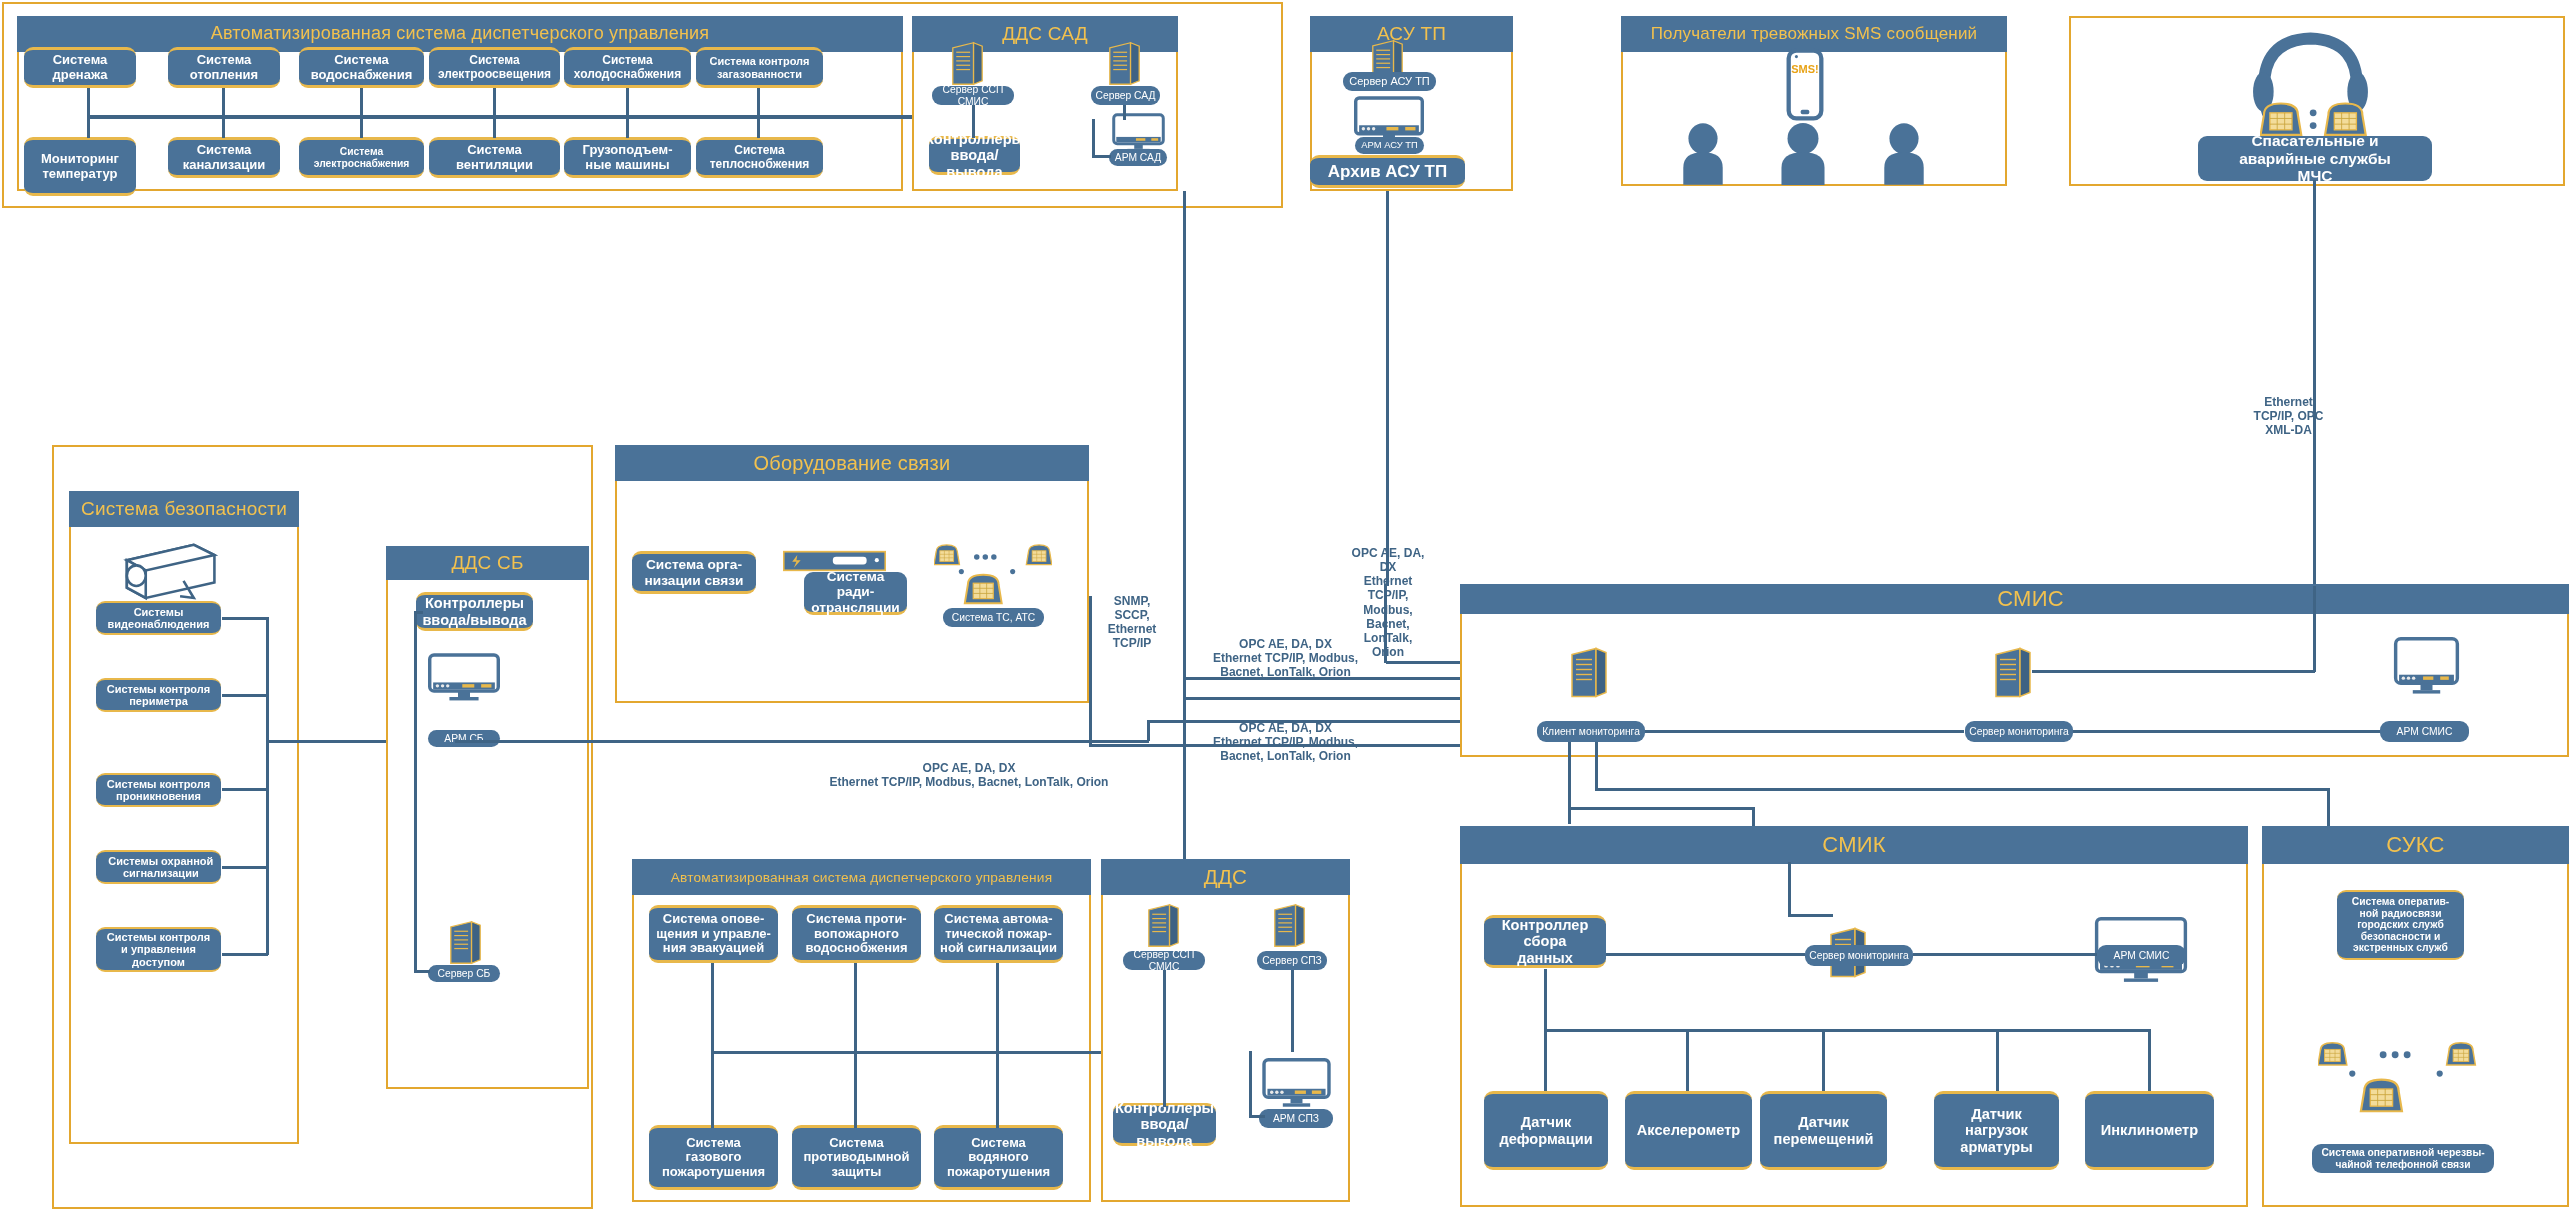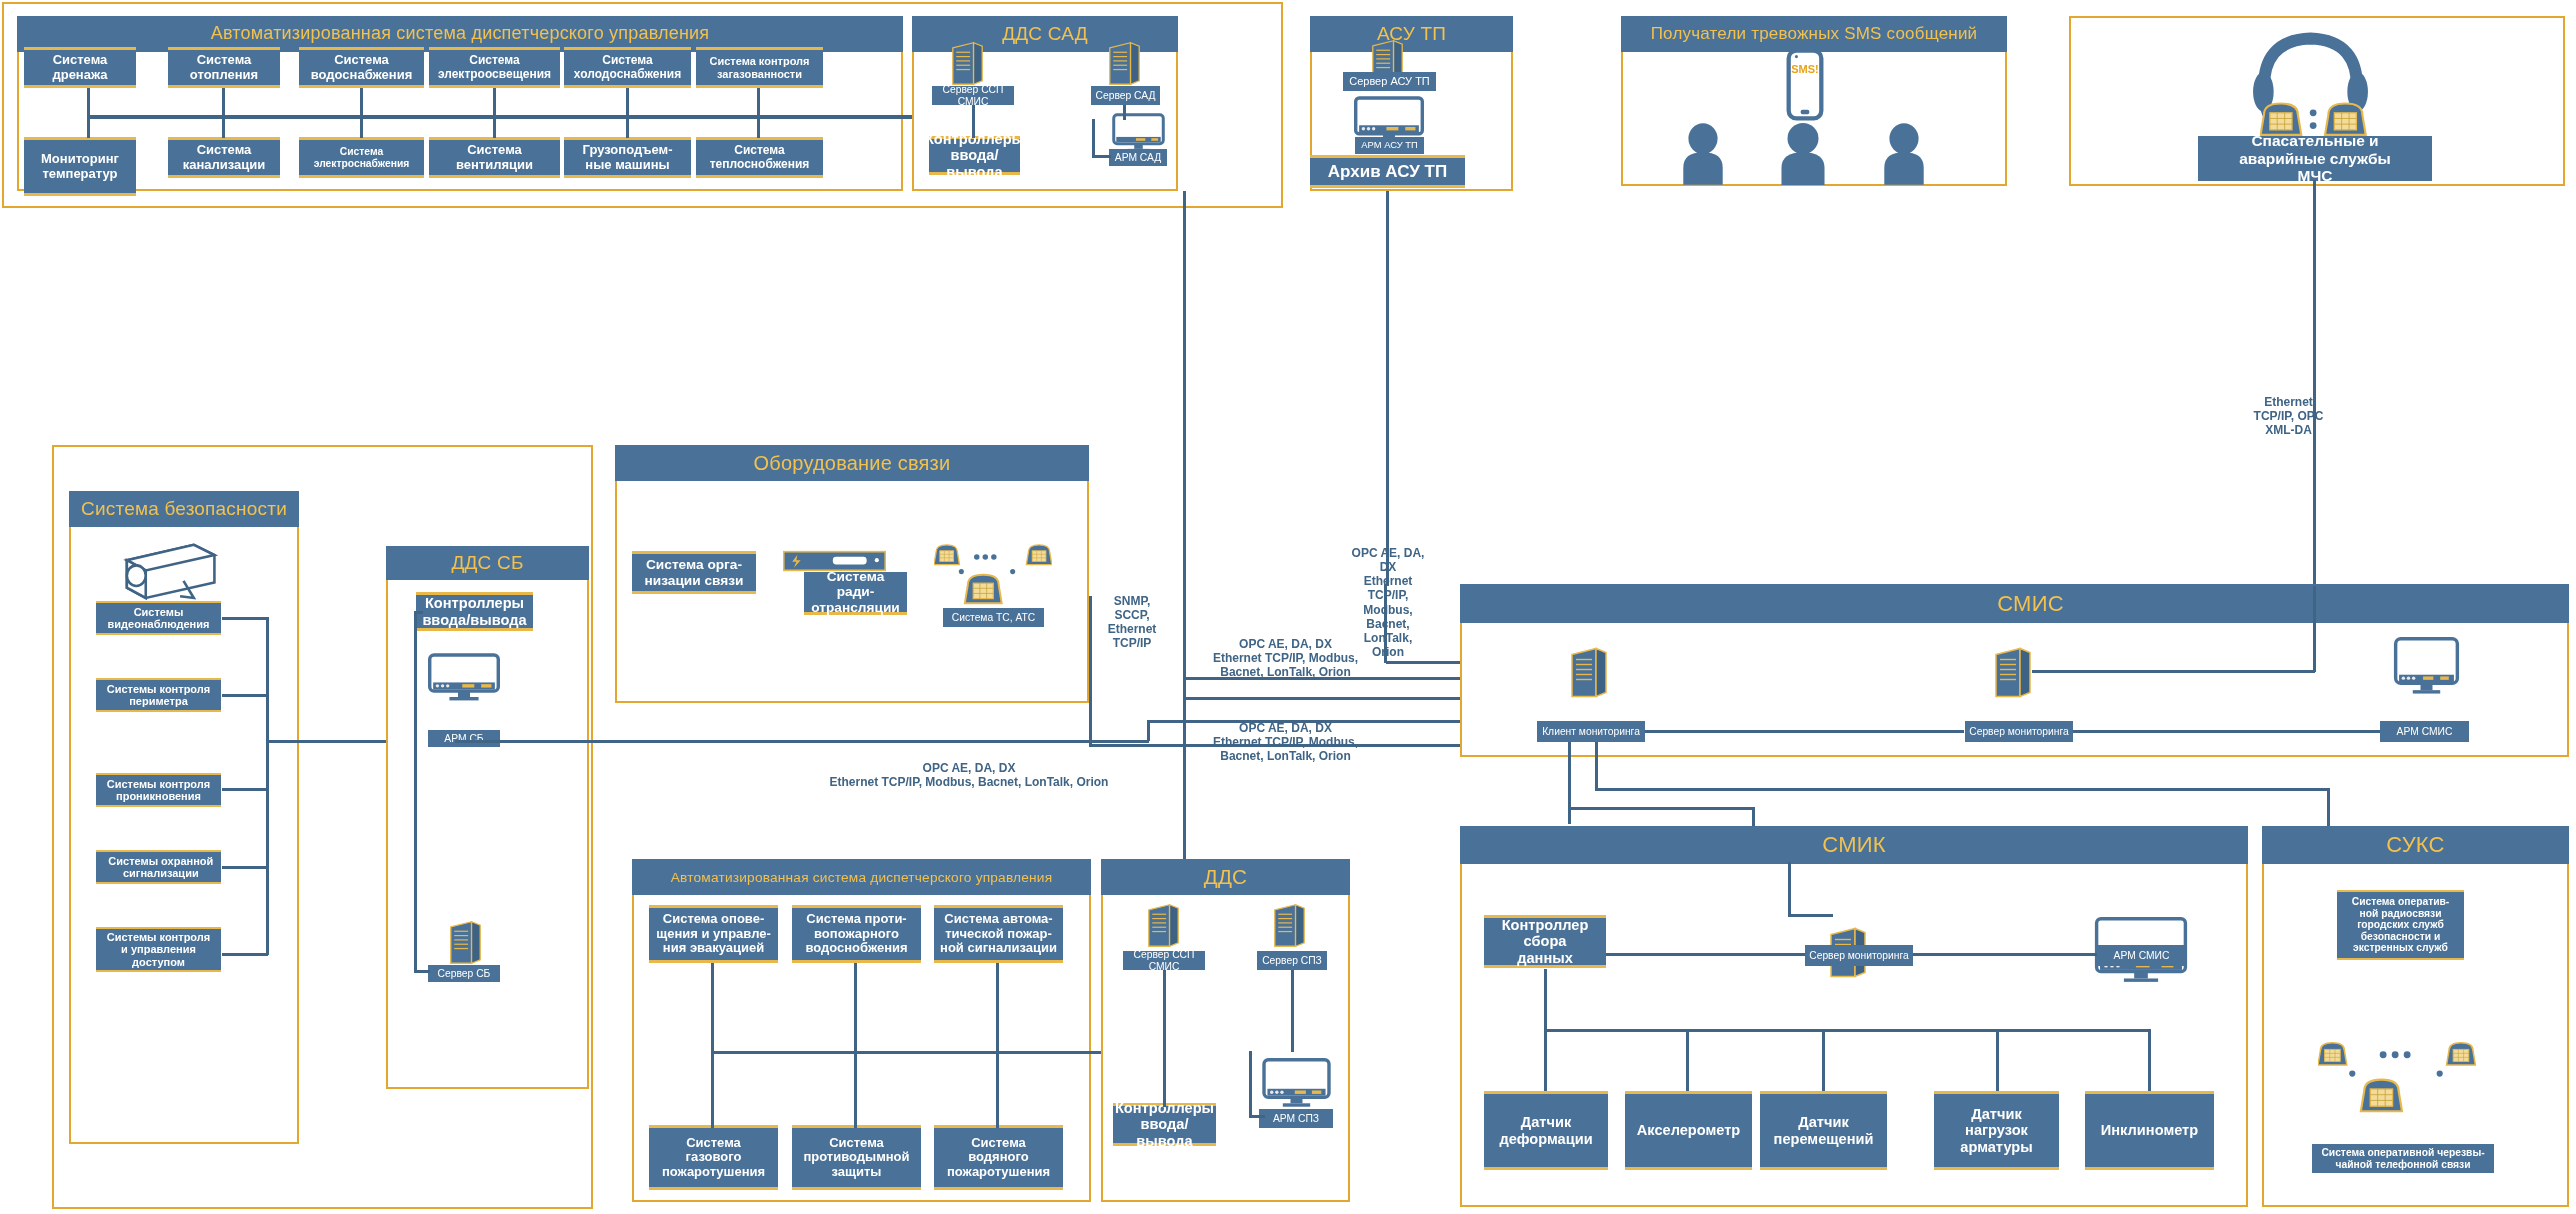--- a/index.html
+++ b/index.html
@@ -10,21 +10,21 @@
   .panel{position:absolute;border:2.6px solid #E3A72F;background:#fff;box-sizing:border-box;}
   .panel-head{position:absolute;left:0;right:0;top:0;height:53px;background:#4A7298;
       color:#F2C14E;font-size:23px;display:flex;align-items:center;justify-content:center;
       letter-spacing:0.2px;white-space:nowrap;}
   .panel-head.sm{height:45px;font-size:20.6px;}
 
   
   .chip{position:absolute;background:#4A7298;color:#fff;box-sizing:border-box;
       display:flex;align-items:center;justify-content:center;text-align:center;
       border-top:3.4px solid #E8B84B;border-bottom:3.4px solid #E8B84B;
-      font-size:14.6px;line-height:1.12;padding:2.6px 3.4px;font-weight:bold;}
+      font-size:14.6px;line-height:1.12;padding:2.6px 3.4px;font-weight:bold;border-radius:9px;}
   .chip.plain{border-top:none;border-bottom:none;font-weight:normal;}
   .chip.tiny{font-size:10.3px;font-weight:normal;border:none;}
   .chip.sm{font-size:12px;}
   .chip.lg{font-size:19px;}
 
   
   .ln{position:absolute;background:#3F6485;}
   .lnv{width:3.4px;}
   .lnh{height:3.4px;}
 
@@ -436,21 +436,21 @@
 
   <div class="ln lnv" style="left:1183px;top:860px;height:3.4px;"></div>
   <div class="ln lnh" style="left:1183px;top:697px;width:388px;"></div>
 
   <div class="ln lnv" style="left:455px;top:740px;height:3.4px;"></div>
   <div class="ln lnh" style="left:1147px;top:720px;width:424px;"></div>
   <div class="ln lnv" style="left:1147px;top:720px;height:20.6px;"></div>
   <div class="ln lnh" style="left:455px;top:740px;width:694px;"></div>
 
   <div class="panel" style="left:1460px;top:584px;width:1109px;height:173px;">
-    <div class="panel-head" style="height:39px;font-size:22px;left:-1.7px;right:-1.7px;top:-1.7px;padding-left:32px;">СМИС</div>
+    <div class="panel-head" style="height:30px;font-size:22px;left:-1.7px;right:-1.7px;top:-1.7px;padding-left:32px;">СМИС</div>
   </div>
   <svg class="srv" style="left:1570px;top:646px;" width="38" height="53" viewBox="0 0 38 52">
       <polygon points="2,8 26,2 26,50 2,50" fill="#4A7298" stroke="#E8B84B" stroke-width="1.5"></polygon>
       <polygon points="26,2 36,6 36,46 26,50" fill="#3E6283" stroke="#E8B84B" stroke-width="1.5"></polygon>
       <g stroke="#E8B84B" stroke-width="1.4">
         <line x1="6" y1="13" x2="22" y2="13"></line>
         <line x1="6" y1="18" x2="22" y2="18"></line>
         <line x1="6" y1="23" x2="22" y2="23"></line>
         <line x1="6" y1="28" x2="22" y2="28"></line>
         <line x1="6" y1="33" x2="22" y2="33"></line>

